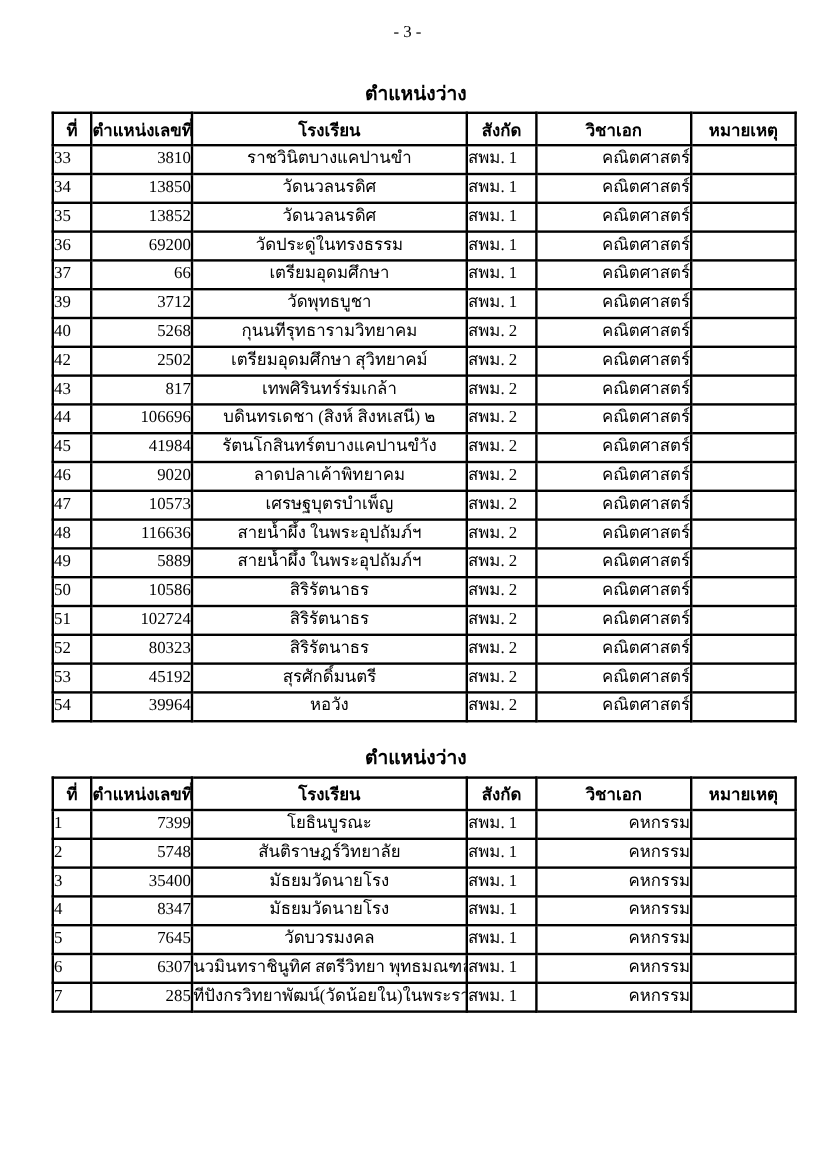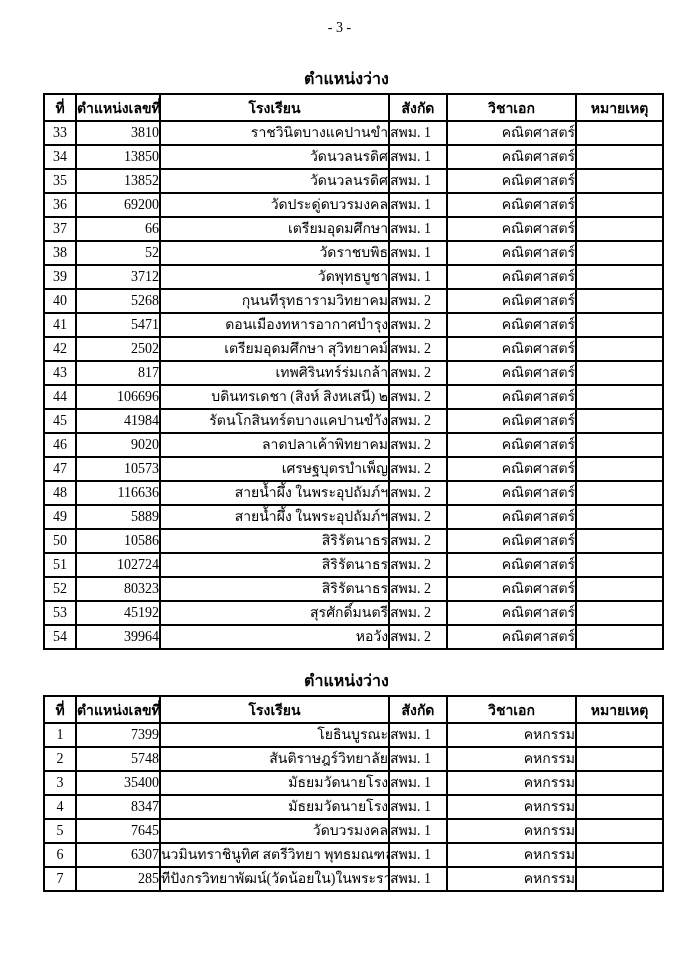--- a/index.html
+++ b/index.html
@@ -51,24 +51,24 @@
   }
   table.vacancy-table th {
     height: 25px;
     font-weight: bold;
     text-align: center;
   }
   table.vacancy-table td {
     height: 22px;
     line-height: 1.05;
   }
-  .col-no          { width: 30px;  text-align: center; }
+  .col-no          { width: 30px;  text-align: left; }
   .col-position    { width: 82px;  text-align: right; }
-  .col-school      { width: 227px; text-align: right; }
-  .col-affiliation { width: 56px;  text-align: left; border-radius: 10px; }
+  .col-school      { width: 227px; text-align: center; }
+  .col-affiliation { width: 56px;  text-align: left; }
   .col-major       { width: 127px; text-align: right; }
   .col-remark      { width: 85px;  text-align: left; margin-top: 28px; }
   td.col-school, td.col-affiliation, td.col-major { padding-left: 4px; }
   th.col-school, th.col-affiliation, th.col-major,
   th.col-no, th.col-position, th.col-remark { text-align: center; padding-left: 0; }
 </style>
 </head>
 <body>
 
 <div class="page">
@@ -109,61 +109,45 @@
             <td class="col-no">35</td>
             <td class="col-position">13852</td>
             <td class="col-school">วัดนวลนรดิศ</td>
             <td class="col-affiliation">สพม. 1</td>
             <td class="col-major">คณิตศาสตร์</td>
             <td class="col-remark"></td>
           </tr>
           <tr>
             <td class="col-no">36</td>
             <td class="col-position">69200</td>
-            <td class="col-school">วัดประดู่ดบวรมงคล</td>
+            <td class="col-school">วัดประดู่ในทรงธรรม</td>
             <td class="col-affiliation">สพม. 1</td>
             <td class="col-major">คณิตศาสตร์</td>
             <td class="col-remark"></td>
           </tr>
           <tr>
             <td class="col-no">37</td>
             <td class="col-position">66</td>
             <td class="col-school">เตรียมอุดมศึกษา</td>
             <td class="col-affiliation">สพม. 1</td>
             <td class="col-major">คณิตศาสตร์</td>
             <td class="col-remark"></td>
           </tr>
           <tr>
-            <td class="col-no">38</td>
-            <td class="col-position">52</td>
-            <td class="col-school">วัดราชบพิธ</td>
-            <td class="col-affiliation">สพม. 1</td>
-            <td class="col-major">คณิตศาสตร์</td>
-            <td class="col-remark"></td>
-          </tr>
-          <tr>
             <td class="col-no">39</td>
             <td class="col-position">3712</td>
             <td class="col-school">วัดพุทธบูชา</td>
             <td class="col-affiliation">สพม. 1</td>
             <td class="col-major">คณิตศาสตร์</td>
             <td class="col-remark"></td>
           </tr>
           <tr>
             <td class="col-no">40</td>
             <td class="col-position">5268</td>
             <td class="col-school">กุนนทีรุทธารามวิทยาคม</td>
-            <td class="col-affiliation">สพม. 2</td>
-            <td class="col-major">คณิตศาสตร์</td>
-            <td class="col-remark"></td>
-          </tr>
-          <tr>
-            <td class="col-no">41</td>
-            <td class="col-position">5471</td>
-            <td class="col-school">ดอนเมืองทหารอากาศบำรุง</td>
             <td class="col-affiliation">สพม. 2</td>
             <td class="col-major">คณิตศาสตร์</td>
             <td class="col-remark"></td>
           </tr>
           <tr>
             <td class="col-no">42</td>
             <td class="col-position">2502</td>
             <td class="col-school">เตรียมอุดมศึกษา สุวิทยาคม์</td>
             <td class="col-affiliation">สพม. 2</td>
             <td class="col-major">คณิตศาสตร์</td>

